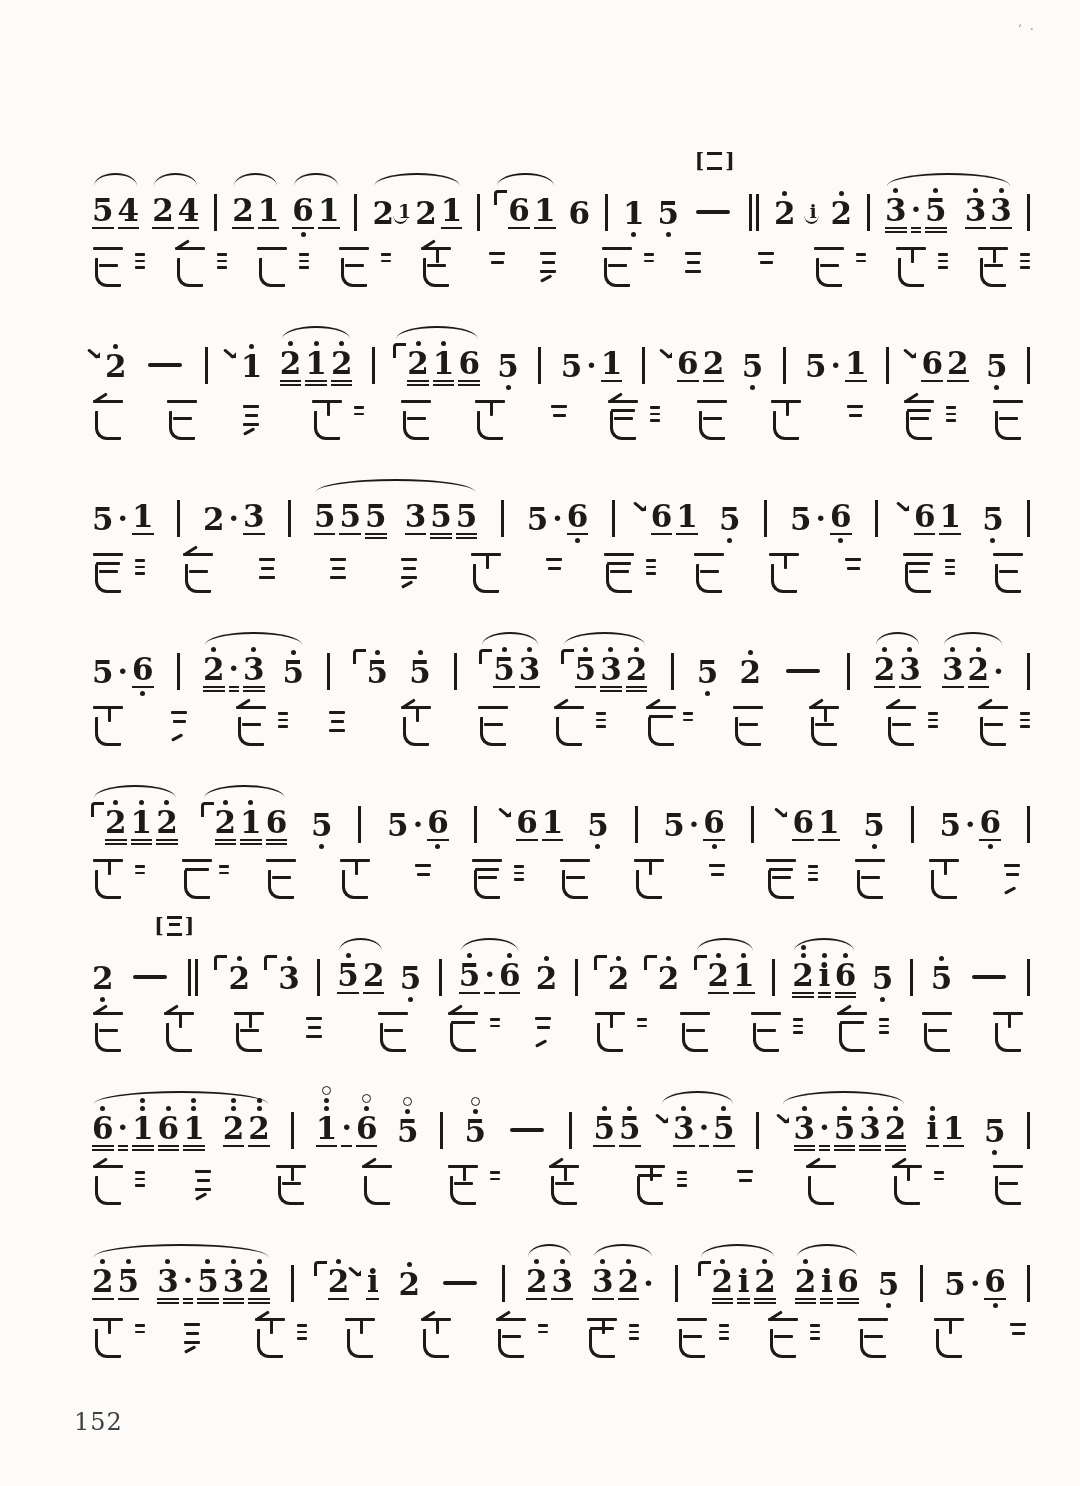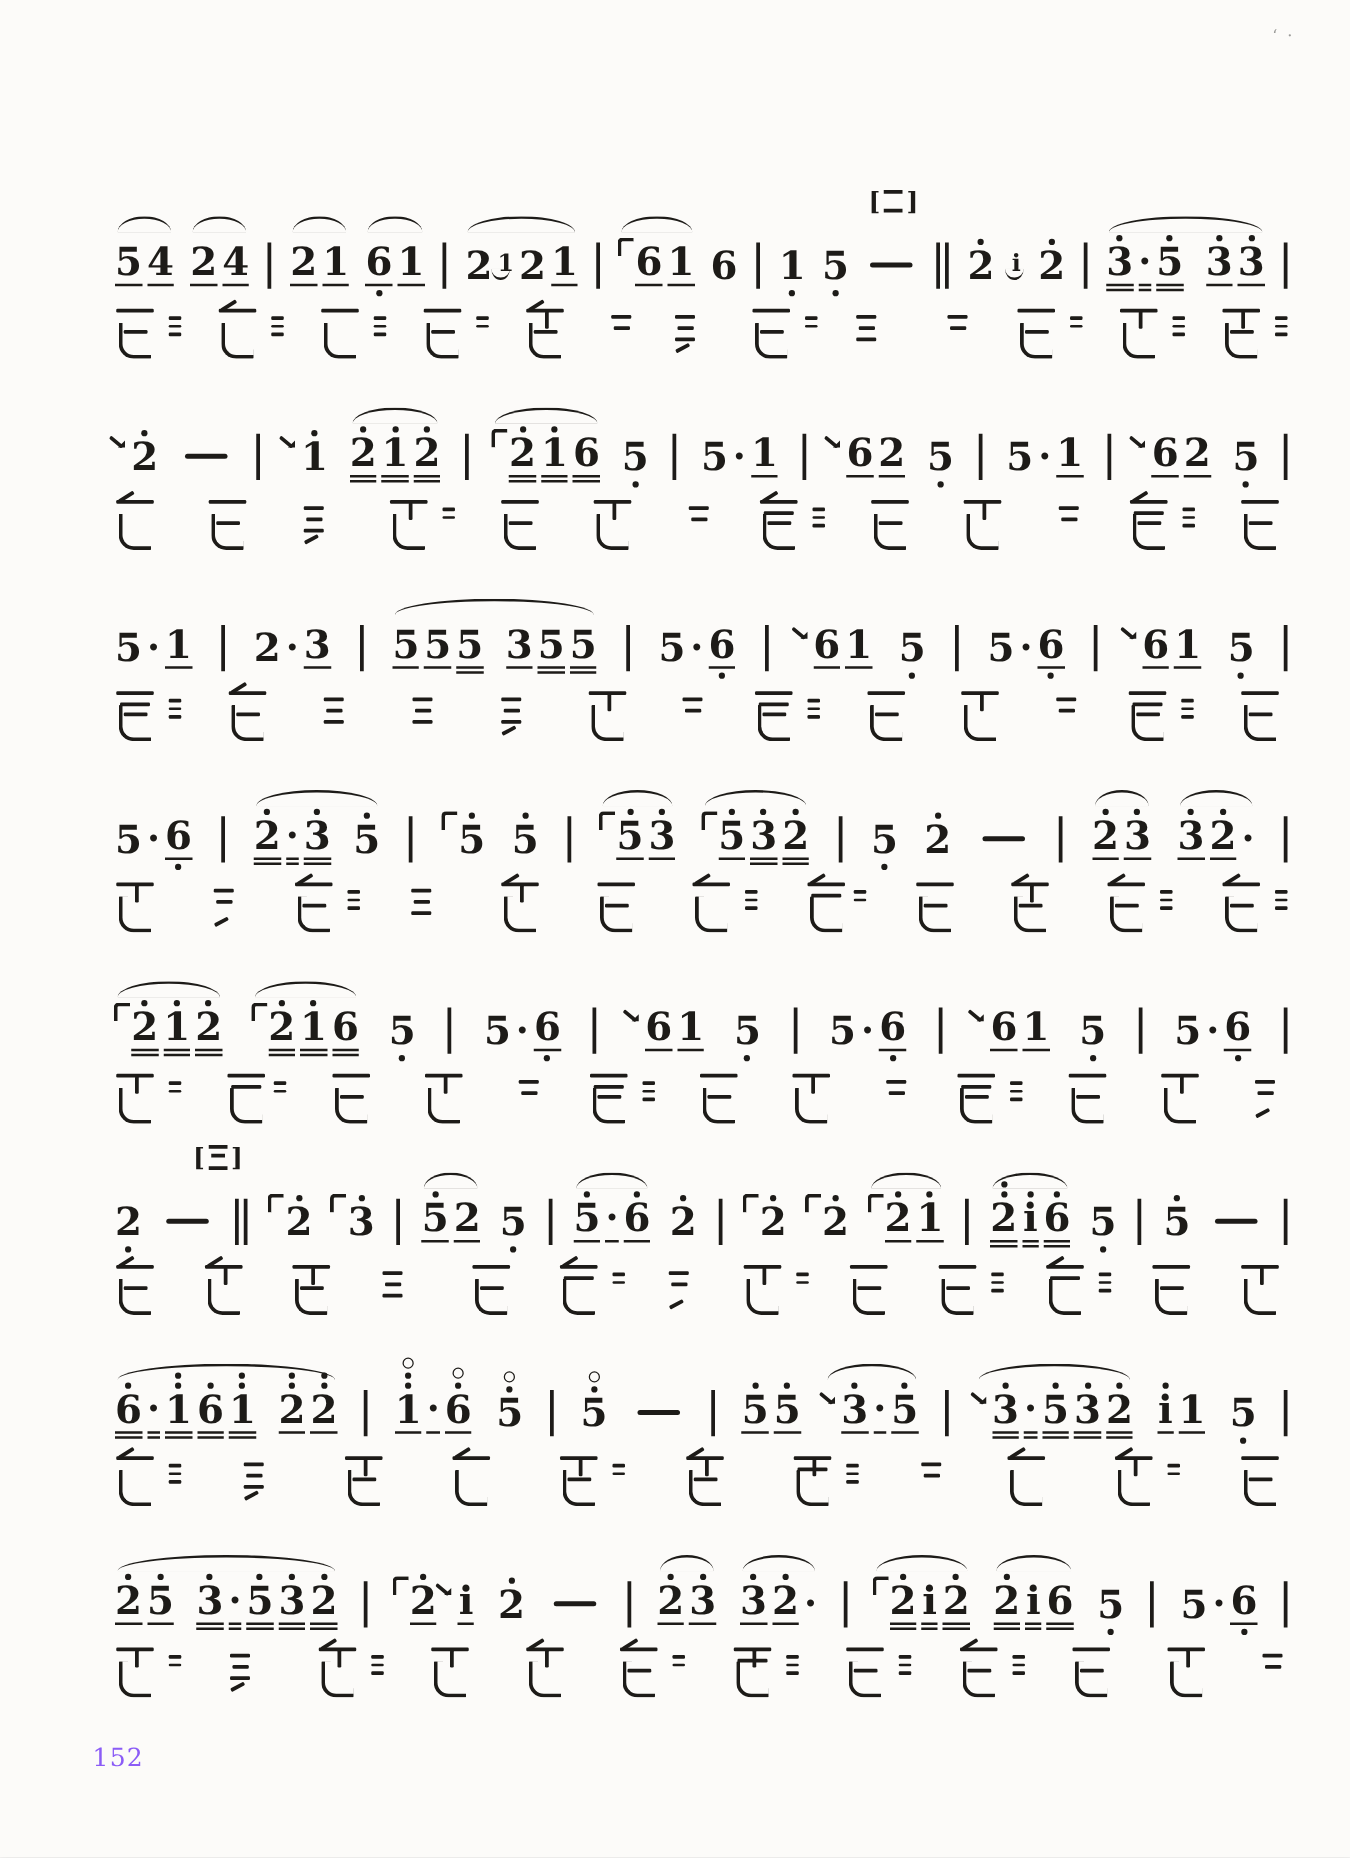--- a/index.html
+++ b/index.html
@@ -52,21 +52,21 @@
   .cl .mb2{left:7px;top:20px;width:19px;height:3px;}
   .cl .vb{left:16px;top:5px;width:3px;height:14px;}
   .cl .dg1{background:var(--ink);left:2px;top:-1px;width:14px;height:3px;transform:rotate(-32deg);}
   .side{position:absolute;right:0;top:5px;width:12px;}
   .side i{position:static;width:10px;height:2.5px;margin:4px 0;}
   .cl.sm .sb1{left:2px;top:4px;width:16px;height:2.5px;}
   .cl.sm .sb2{left:4px;top:13px;width:13px;height:2.5px;}
   .cl.sm .sb3{left:2px;top:22px;width:16px;height:2.5px;}
   .cl.sm .sdg{left:2px;top:29px;width:12px;height:2.5px;transform:rotate(-28deg);}
   
-  .pagenum{position:absolute;left:74px;bottom:68px;font-size:20px;letter-spacing:1px;color:#8b5cf6;}
+  .pagenum{position:absolute;left:74px;bottom:50px;font-size:24px;letter-spacing:1px;color:#404040;}
   .artifact{position:absolute;top:22px;right:38px;color:#9a9a98;font-size:13px;letter-spacing:8px;}
 </style>
 </head>
 <body>
 
 <div class="page" style="--paper: #fcfbf9; --ink: #1d1b18;">
   <div class="artifact">‘·</div>
   <div class="music">
       <div class="sysline">
         <div class="sect" style="left: 64%;">[<span class="sg sg2"></span>]</div>

